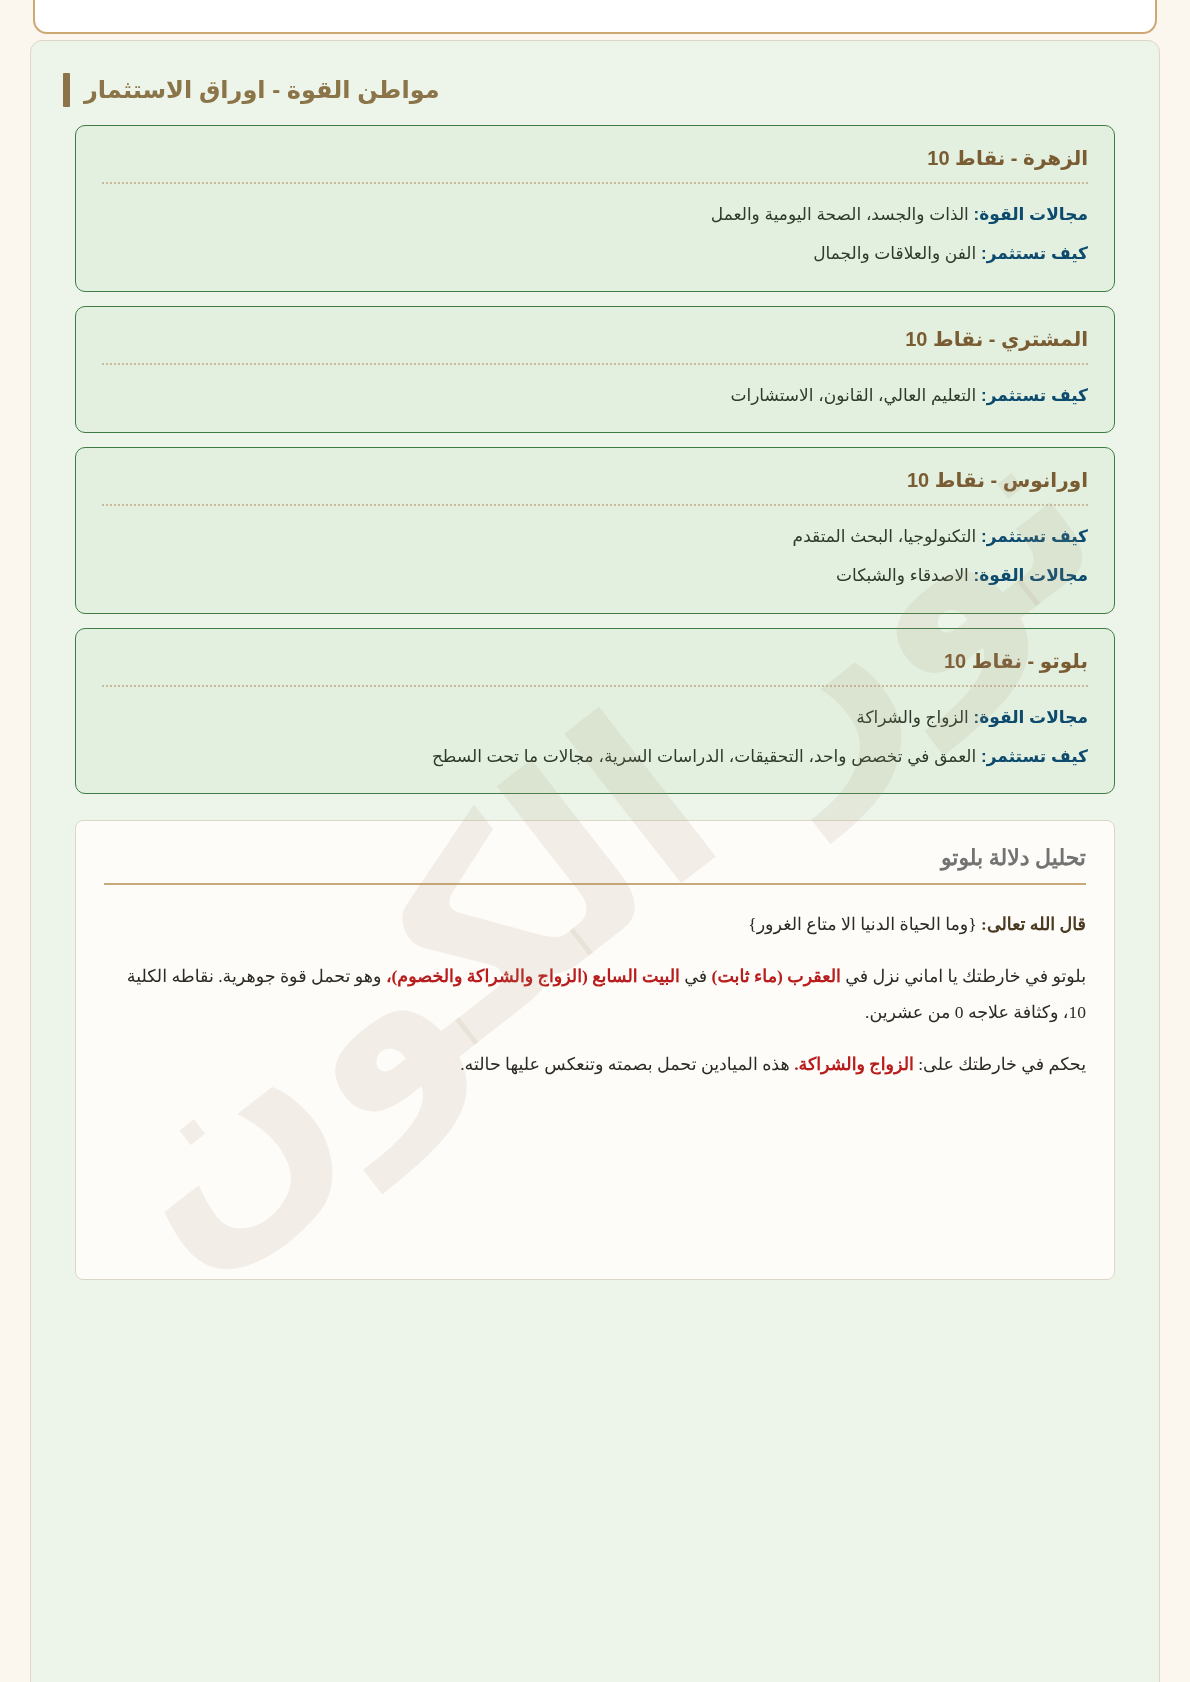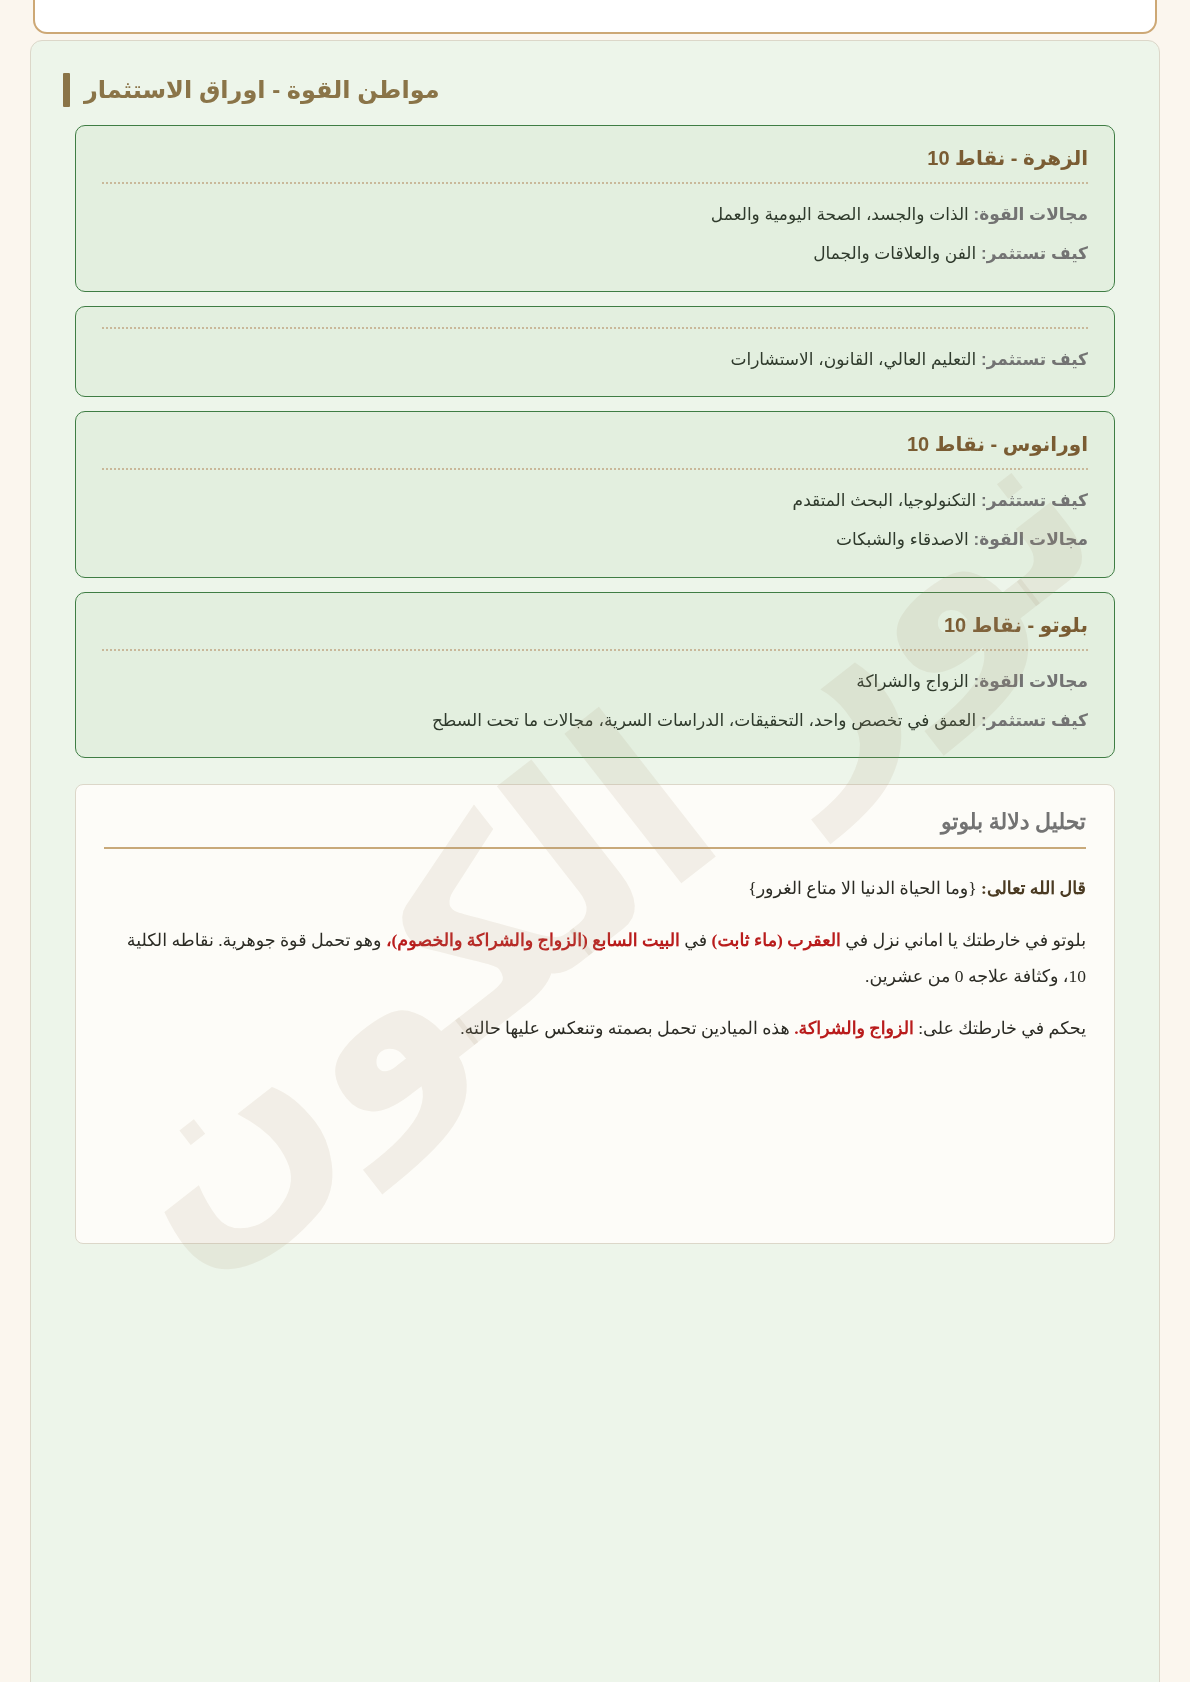--- a/index.html
+++ b/index.html
@@ -108,21 +108,21 @@
   .card-line {
     font-size: 17px;
     color: #2f3a2c;
     text-align: right;
     line-height: 1.75;
     margin-bottom: 9px;
   }
   .card-line:last-child { margin-bottom: 0; }
   .card-line .lbl {
     font-weight: 700;
-    color: #737373;
+    color: #0c4a6e;
   }
 
   
   .analysis {
     background: #fdfcf8;
     border: 1px solid #dcd7c9;
     border-radius: 8px;
     box-sizing: border-box;
     margin: 26px 14px 0 14px;
     padding: 24px 28px 30px 28px;
@@ -172,20 +172,21 @@
       <span class="lbl">مجالات القوة:</span>
       <span>الذات والجسد، الصحة اليومية والعمل</span>
     </div>
     <div class="card-line">
       <span class="lbl">كيف تستثمر:</span>
       <span>الفن والعلاقات والجمال</span>
     </div>
   </div>
 
   <div class="card">
+    <div class="card-title">المشتري - نقاط 10</div>
     <hr class="card-sep">
     <div class="card-line">
       <span class="lbl">كيف تستثمر:</span>
       <span>التعليم العالي، القانون، الاستشارات</span>
     </div>
   </div>
 
   <div class="card">
     <div class="card-title">اورانوس - نقاط 10</div>
     <hr class="card-sep">

